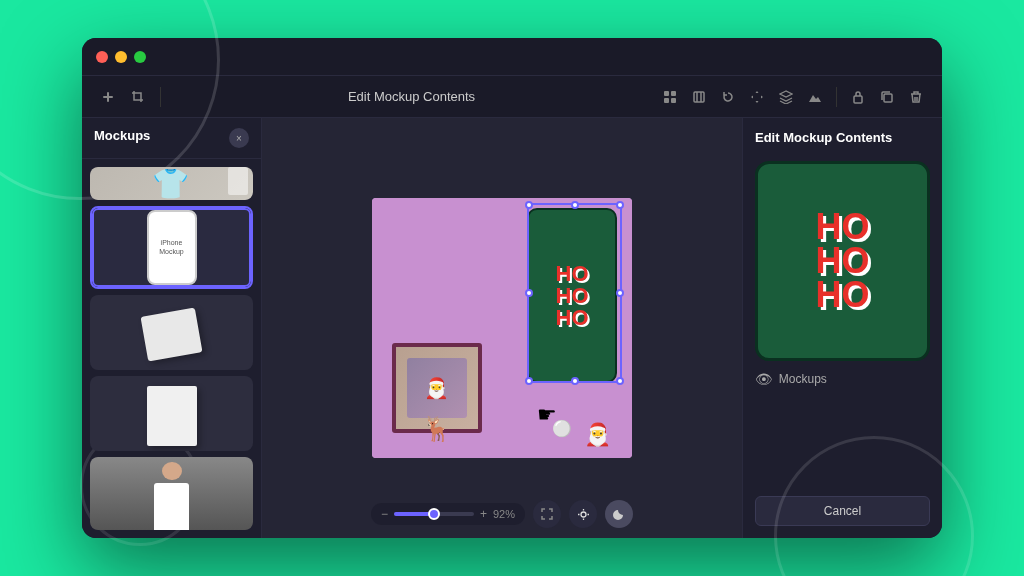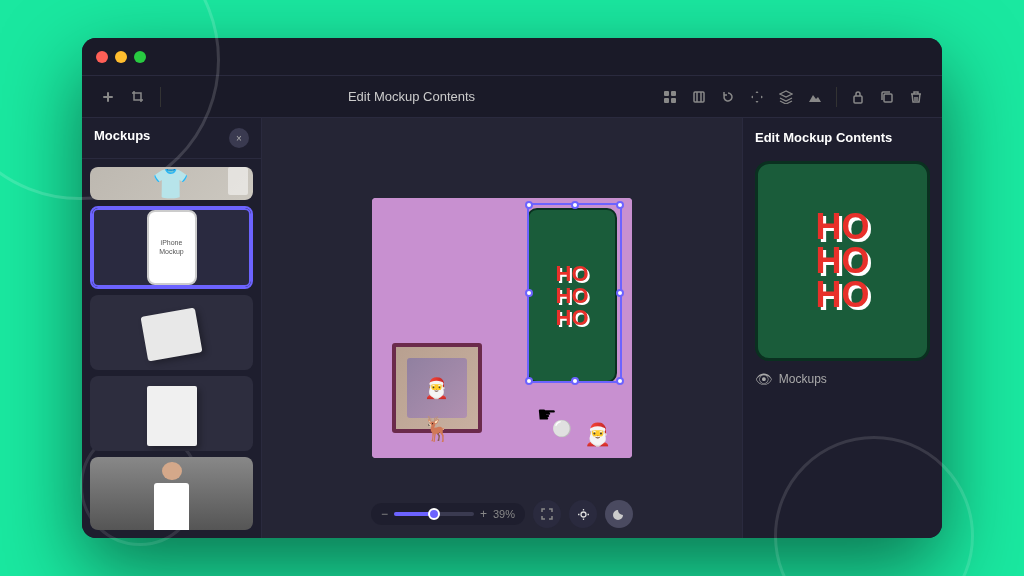--- a/index.html
+++ b/index.html
@@ -707,21 +707,21 @@
       </div>
 
       <div class="canvas-bottom-bar">
         <div class="zoom-bar">
           <span class="zoom-minus">−</span>
           <div class="zoom-track">
             <div class="zoom-fill"></div>
             <div class="zoom-thumb"></div>
           </div>
           <span class="zoom-plus">+</span>
-          <span class="zoom-pct">39%</span>
+          <span class="zoom-pct">92%</span>
         </div>
         <div class="canvas-icon-btn">
           <svg width="12" height="12" viewBox="0 0 12 12" fill="none" stroke="#888" stroke-width="1.5">
               <path d="M1 4V1h3M8 1h3v3M11 8v3H8M4 11H1V8"></path>
             </svg>
         </div>
         <div class="canvas-icon-btn">
           <svg width="13" height="13" viewBox="0 0 13 13" fill="none" stroke="#ddd" stroke-width="1.3">
               <circle cx="6.5" cy="6.5" r="2.5"></circle>
               <line x1="6.5" y1="1" x2="6.5" y2="2.5"></line>
@@ -746,17 +746,18 @@
           HO<br>HO<br>HO
         </div>
       </div>
 
       <div class="preview-row">
         <span class="preview-eye">👁</span>
         <span>Mockups</span>
       </div>
 
       <div class="panel-buttons">
+        <div class="btn-cancel">Cancel</div>
       </div>
     </div>
 
   </div>
 </div>
 
 </body></html>

